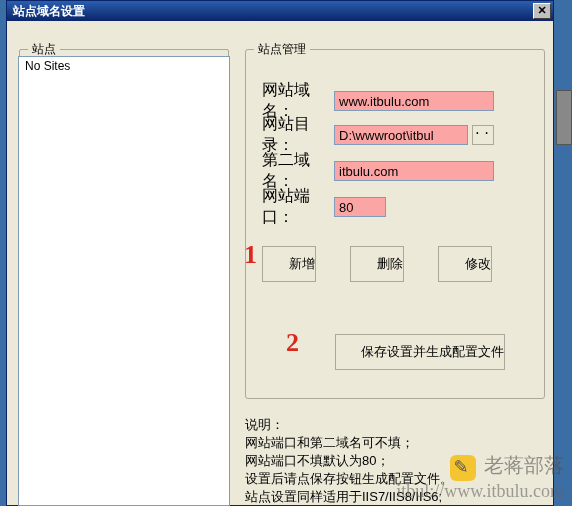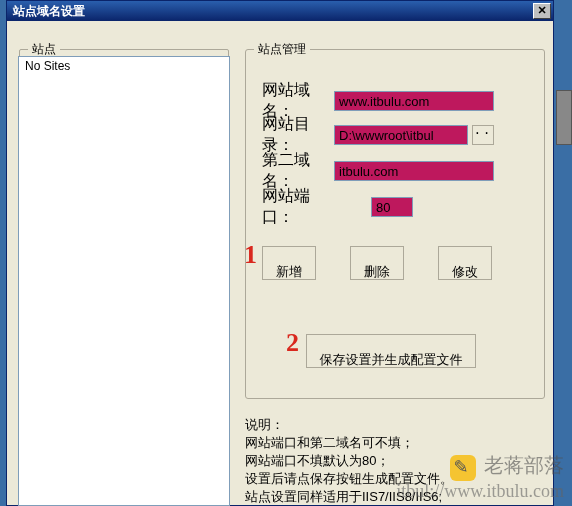--- a/index.html
+++ b/index.html
@@ -108,56 +108,57 @@
     display: flex;
     align-items: center;
   }
   .row label {
     width: 72px;
     font-size: 16px;
   }
   .txt {
     height: 20px;
     border: 1px solid #7f9db9;
-    background: #be185d;
+    background: #fca5a5;
     font-family: Tahoma, "SimSun", sans-serif;
     font-size: 13px;
     padding: 1px 4px;
   }
   .browse-btn {
     width: 22px;
     height: 20px;
     margin-left: 4px;
     background: #ece9d8;
     border: 1px solid #aca899;
     cursor: pointer;
     font-family: monospace;
     letter-spacing: 2px;
     line-height: 14px;
     text-align: center;
   }
   .btn {
-    height: 20px;
+    height: 36px;
     background: #ece9d8;
     border: 1px solid #aca899;
     cursor: pointer;
     font-size: 13px;
-    padding: 16px 0;
-    text-align: center;
+    padding: 6px 0;
+    text-align: right;
   }
   .btn-row {
     position: absolute;
     left: 16px;
     display: flex;
     gap: 34px;
   }
   .btn-row .btn { width: 54px; }
   .save-btn {
     position: absolute;
     width: 170px;
+    margin-left: 29px;
   }
   .ann {
     position: absolute;
     color: #d9281e;
     font-family: Georgia, "Times New Roman", serif;
     font-size: 26px;
     font-weight: bold;
     pointer-events: none;
   }
   .info {
@@ -246,21 +247,21 @@
         <div class="browse-btn">··</div>
       </div>
 
       <div class="row" style="top:100px;">
         <label>第二域名：</label>
         <input class="txt" style="width: 160px;" value="itbulu.com">
       </div>
 
       <div class="row" style="top:136px;">
         <label>网站端口：</label>
-        <input class="txt" style="width: 42px; margin-left: 37px;" value="80">
+        <input class="txt" style="width: 52px;" value="80">
       </div>
 
       <div class="btn-row" style="top:196px;">
         <button class="btn">新增</button>
         <button class="btn">删除</button>
         <button class="btn">修改</button>
       </div>
 
       <button class="btn save-btn" style="top:284px; left:60px;">保存设置并生成配置文件</button>
 

